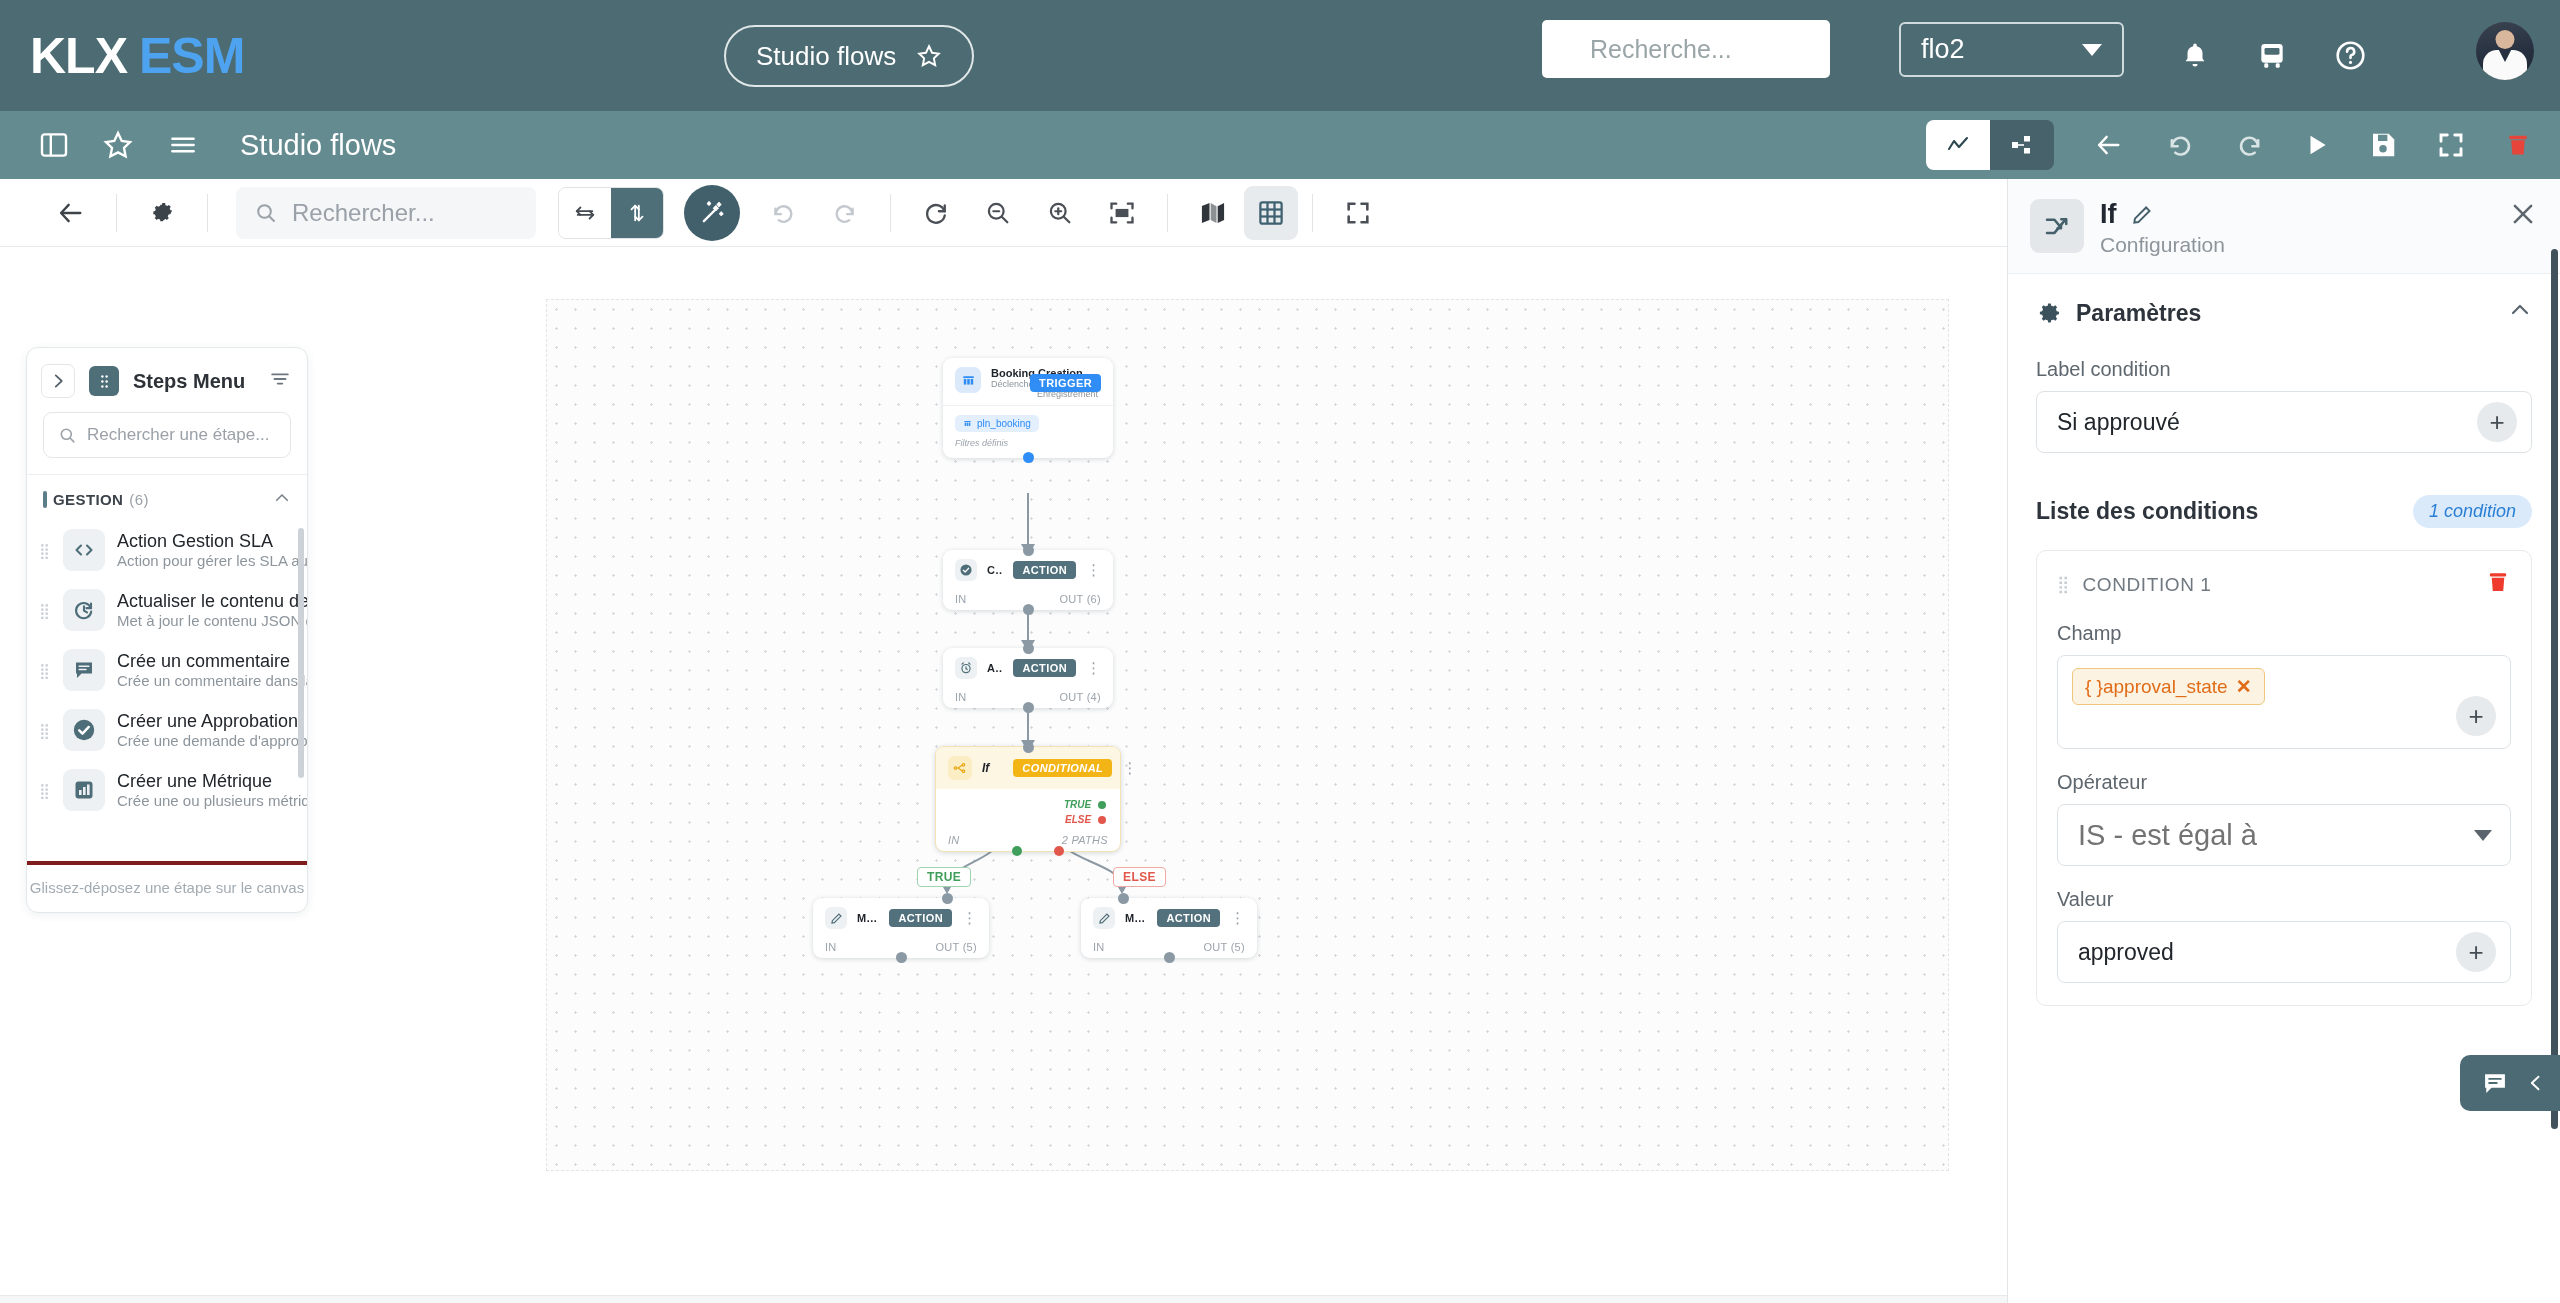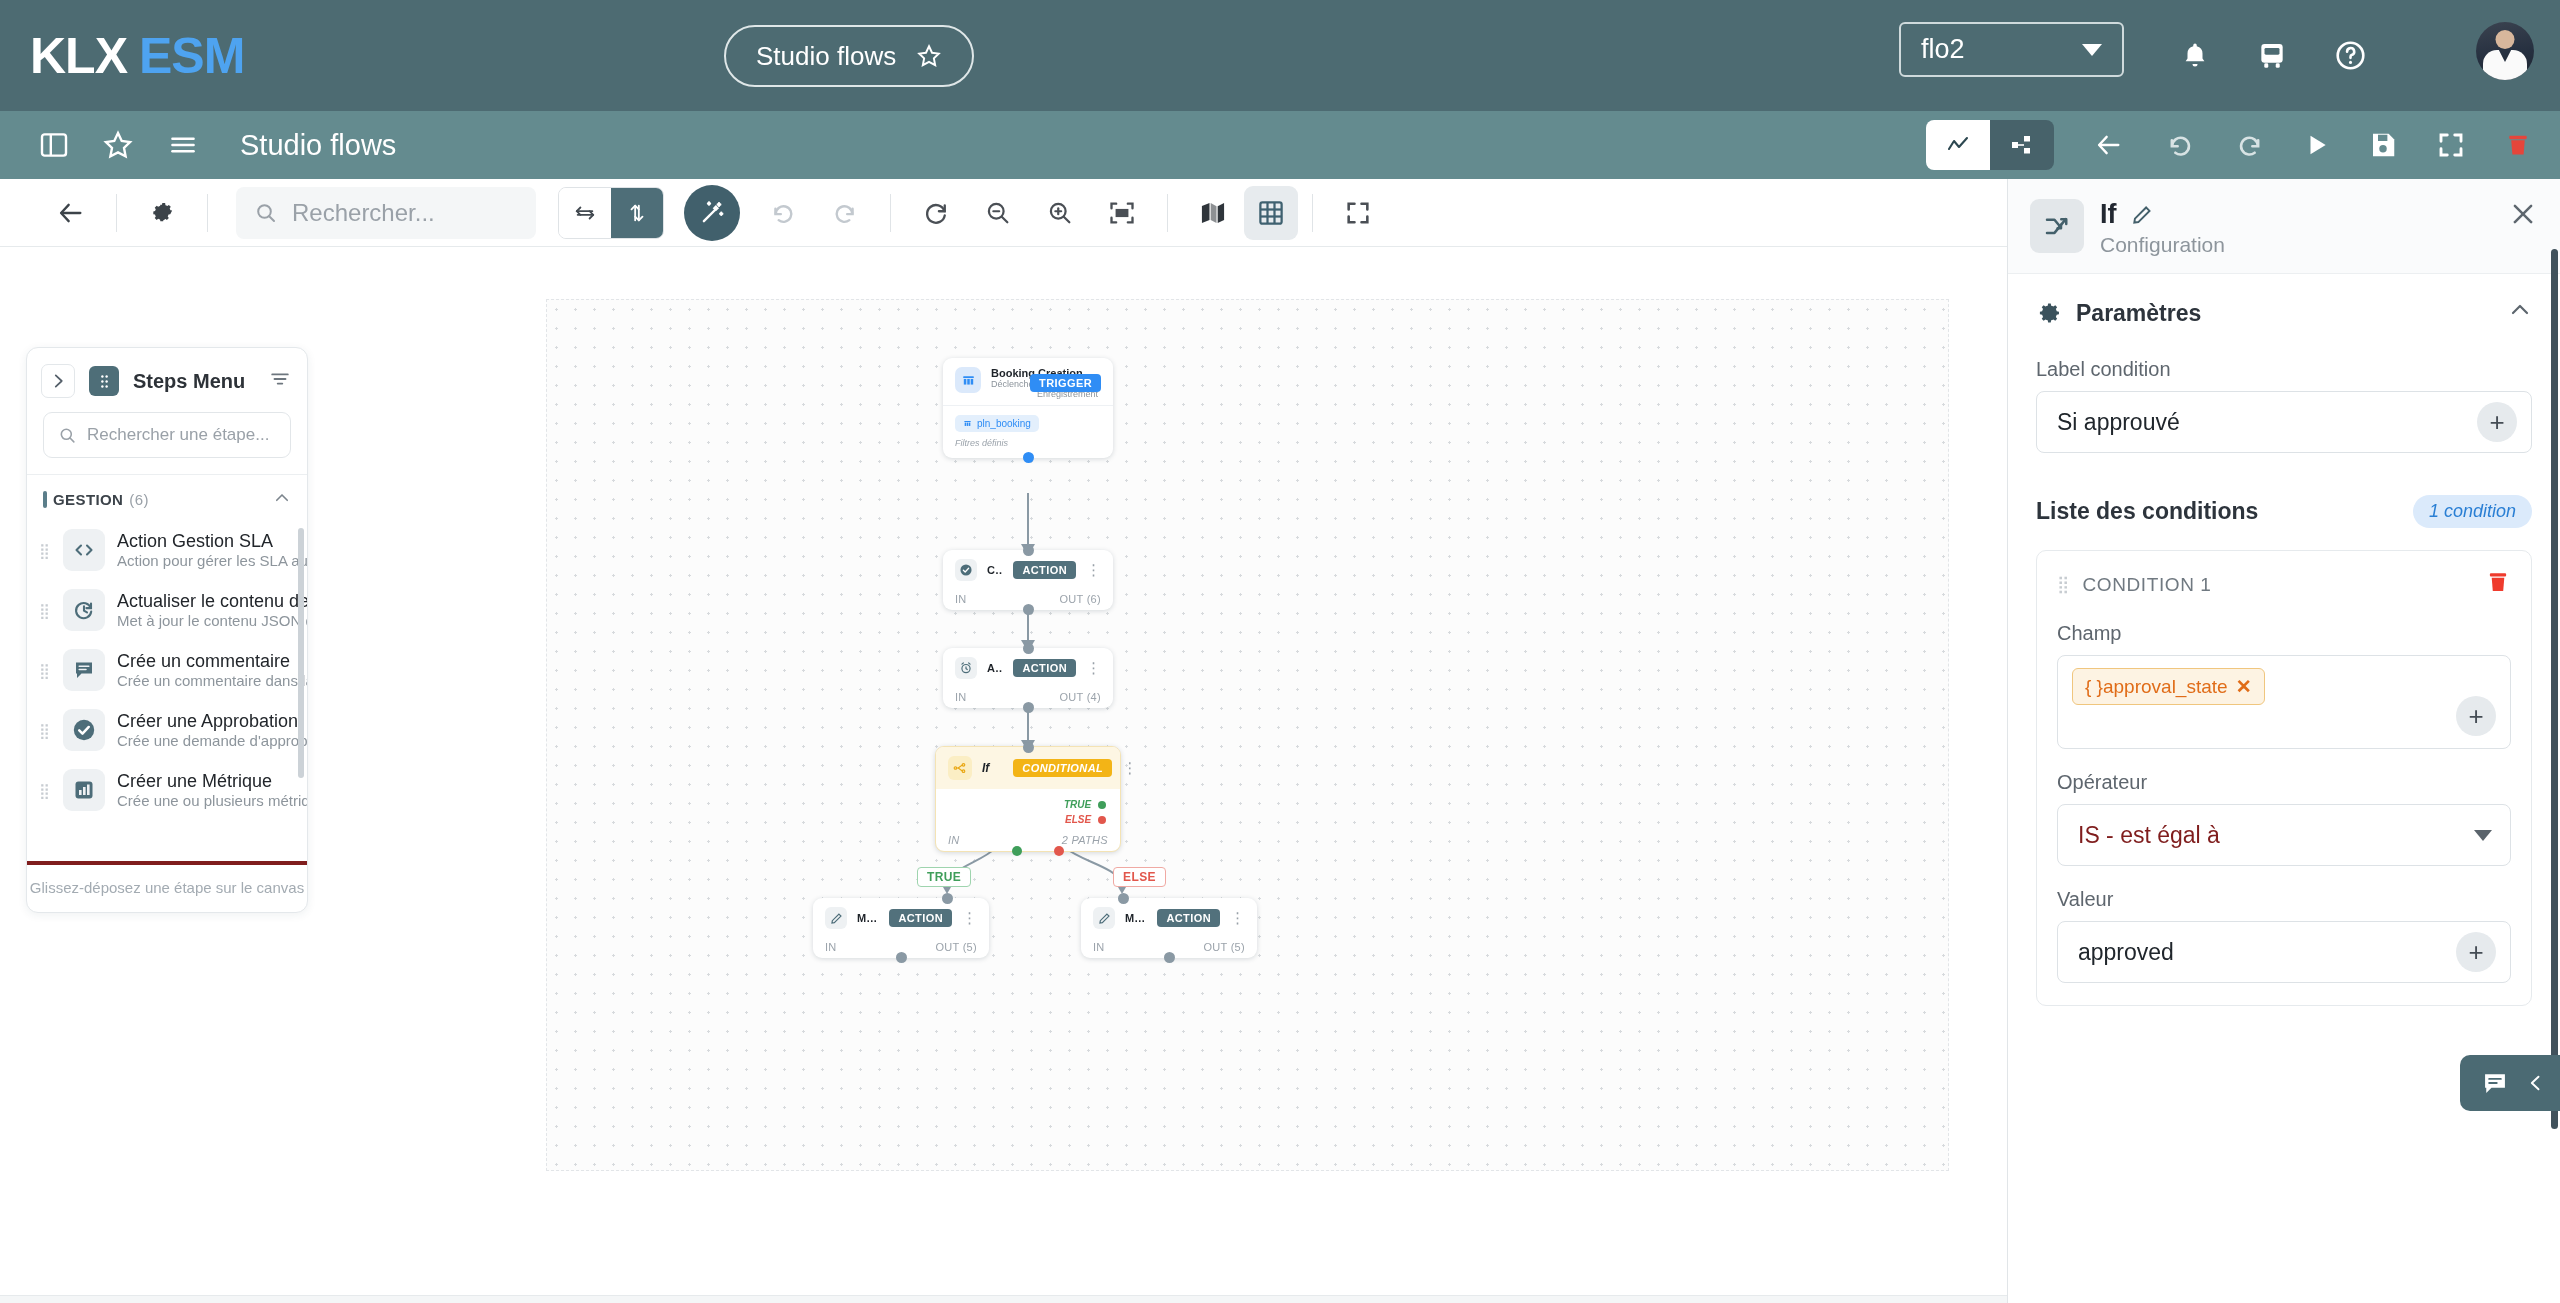--- a/index.html
+++ b/index.html
@@ -180,21 +180,21 @@
   .trash { margin-left: auto; color: #ef3b2d; }
   .chipbox { min-height: 94px; border: 1px solid #dde2e6; border-radius: 8px; padding: 12px 14px; position: relative; }
   .chip {
     display: inline-flex; align-items: center; gap: 8px; background: #fdf3e3; border: 1px solid #f0c67e;
     color: #e06c18; font-size: 19px; padding: 6px 12px; border-radius: 6px;
   }
   .chip .x { color: #e06c18; font-weight: 700; }
   .chipbox .plus-btn { position: absolute; right: 14px; bottom: 12px; margin: 0; }
   .select-fld {
     height: 62px; border: 1px solid #dde2e6; border-radius: 8px; display: flex; align-items: center;
-    padding: 0 18px 0 20px; font-size: 23px; color: #7f1d1d;
+    padding: 0 18px 0 20px; font-size: 29px; color: #737373;
   }
   .sel-caret { margin-left: auto; width: 0; height: 0; border-left: 9px solid transparent; border-right: 9px solid transparent; border-top: 11px solid #5b646c; }
   .chat-fab {
     position: absolute; right: 0; bottom: 192px; height: 56px; background: #4b6a73;
     border-radius: 10px 0 0 10px; display: flex; align-items: center; gap: 16px; padding: 0 14px 0 20px; color: #fff;
   }
   .rp-scroll { position: absolute; right: 2px; top: 70px; width: 7px; height: 880px; background: #41525c; border-radius: 4px; }
   .bottom-strip { position: absolute; left: 0; bottom: 0; width: 100%; height: 8px; background: #f4f6f7; border-top: 1px solid #e6eaec; }
 </style>
 </head>
@@ -207,20 +207,23 @@
       <span class="klx">KLX</span><span class="esm">ESM</span>
     </div>
 
     <div class="flow-pill">
       <span>Studio flows</span>
       <svg class="star-outline" viewBox="0 0 24 24" fill="none" stroke="#fff" stroke-width="1.8">
           <polygon points="12,3 14.8,9 21,9.8 16.5,14.2 17.7,20.5 12,17.5 6.3,20.5 7.5,14.2 3,9.8 9.2,9"></polygon>
         </svg>
     </div>
 
+    <div class="search-top">
+      <span>Recherche...</span>
+    </div>
 
     <div class="env-select">
       <span>flo2</span>
       <span class="caret-dn"></span>
     </div>
 
     <div class="top-icons">
       <svg width="30" height="34" viewBox="0 0 24 24" fill="#fff">
           <path d="M12 2a1.4 1.4 0 0 1 1.4 1.4v.8A6 6 0 0 1 18 10v4l1.5 2.2H4.5L6 14v-4a6 6 0 0 1 4.6-5.8v-.8A1.4 1.4 0 0 1 12 2z"></path>
           <path d="M10 18.4h4a2 2 0 0 1-4 0z"></path>

